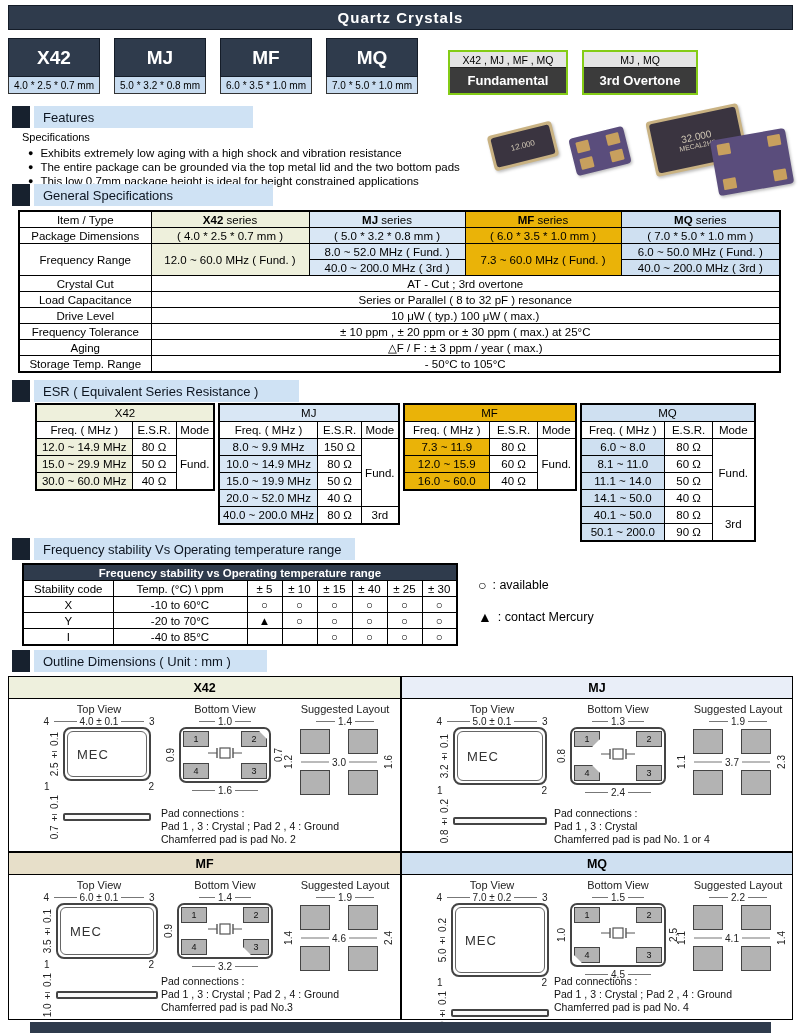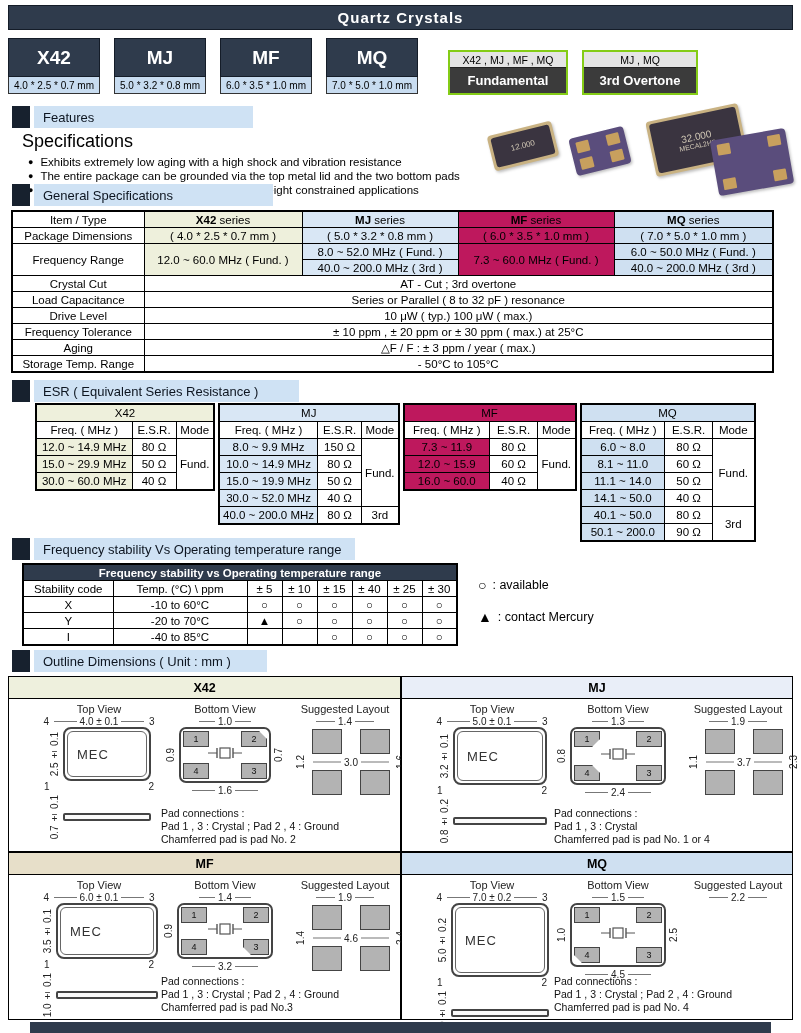--- a/index.html
+++ b/index.html
@@ -14,21 +14,21 @@
   .mode-group{flex:none;width:116px;margin:12px 0 0 16px;border:2px solid #84cc16}
   .mode-group.g2{width:112px;margin-left:14px}
   .mode-strip{height:15px;background:#e4e4e4;font-size:10.5px;display:flex;align-items:center;justify-content:center;border-bottom:1px solid #222}
   .mode-dark{height:25px;background:#3b3b3b;color:#fff;font-weight:bold;font-size:13px;display:flex;align-items:center;justify-content:center}
   
   .sec{position:absolute;left:12px;height:22px;display:flex}
   .sec-sq{width:18px;height:22px;background:#17212e;margin-right:4px;flex:none}
   .sec-bar{background:#cfe2f4;display:flex;align-items:center;padding-left:9px;font-size:13px;color:#0d1520}
   
   .features-text{position:absolute;left:22px;top:131px;width:470px}
-  .spec-line{font-size:18px;margin-bottom:4px}
+  .spec-line{font-size:11px;margin-bottom:4px}
   .bullet{font-size:11.5px;margin:2px 0;display:flex;align-items:center}
   .bullet .dot{font-size:9px;margin:0 7px 0 6px}
   
   .photos{position:absolute;left:482px;top:106px;width:315px;height:90px}
   .ph{position:absolute;border-radius:4px;box-shadow:1px 2px 3px rgba(0,0,0,.25)}
   .ph-frame{position:absolute;inset:3px;background:#3a3440;border-radius:3px;color:#cfc6b4;display:flex;flex-direction:column;align-items:center;justify-content:center;line-height:1.1}
   .ph-sm-top{left:8px;top:22px;width:66px;height:36px;background:#c9b282;transform:rotate(-14deg)}
   .ph-sm-top .m1{font-size:8px}
   .ph-sm-bot{left:90px;top:26px;width:56px;height:38px;background:#5a4d7c;transform:rotate(-14deg)}
   .ph-lg-top{left:168px;top:6px;width:94px;height:56px;background:#c9b282;transform:rotate(-12deg)}
@@ -36,29 +36,29 @@
   .ph-lg-top .m2{font-size:7px}
   .ph-lg-bot{left:232px;top:28px;width:76px;height:56px;background:#5a4d7c;transform:rotate(-10deg)}
   .gpad{position:absolute;width:13px;height:11px;background:#c8a05e;border-radius:1px}
   .gpad.tl{left:6px;top:5px}.gpad.tr{right:6px;top:5px}.gpad.bl{left:6px;bottom:5px}.gpad.br{right:6px;bottom:5px}
   
   table.dt{border-collapse:collapse;table-layout:fixed;border:2px solid #000}
   table.dt td{border:1px solid #000;text-align:center;font-size:11.5px;padding:0 3px;height:15px;white-space:nowrap;overflow:hidden}
   td.lbl{text-align:left;padding-left:5px}
   td.x42{background:#eef0dc}
   td.mj{background:#d9e7f5}
-  td.mf{background:#be185d}
+  td.mf{background:#eab308}
   td.mq{background:#cfe0f1}
   td.tname{font-size:12px}
   td.fr{height:21px}
   td.dark{background:#2f3b4c;color:#fff;font-weight:bold;font-size:12px}
   td.circ{font-size:13px}
   td.tri{font-size:11px}
   td.nb{border-left:none;border-right:none;border-bottom:none}
-  #gs-table{position:absolute;left:11px;top:210px}
+  #gs-table{position:absolute;left:18px;top:210px}
   #esr-tables{position:absolute;left:35px;top:403px;display:flex;align-items:flex-start}
   #esr-tables table{margin-right:3px}
   #esr-tables td{height:16px}
   #stab-table{position:absolute;left:22px;top:563px}
   .legend{position:absolute;left:478px;top:577px;font-size:12.5px}
   .legend-row{display:flex;align-items:center;margin-bottom:16px}
   .legend-row .sym{margin-right:6px;font-size:14px}
   
   .outline-grid{position:absolute;left:8px;top:676px;width:787px;display:grid;grid-template-columns:393px 392px;grid-template-rows:176px 168px}
   .opanel{border:1px solid #000;position:relative;background:#fff}
@@ -94,21 +94,21 @@
   .pad{position:absolute;width:26px;height:16px;background:#b3b3b3;border:1px solid #444;font-size:9px;display:flex;align-items:center;justify-content:center;color:#111;box-sizing:border-box}
   .pad.tl{left:2px;top:2px}.pad.tr{right:2px;top:2px}.pad.bl{left:2px;bottom:2px}.pad.br{right:2px;bottom:2px}
   .ch-bl{clip-path:polygon(0 0,100% 0,100% 100%,8px 100%,0 calc(100% - 8px))}
   .ch-br{clip-path:polygon(0 0,100% 0,100% calc(100% - 8px),calc(100% - 8px) 100%,0 100%)}
   .ch-tr{clip-path:polygon(0 0,calc(100% - 8px) 0,100% 8px,100% 100%,0 100%)}
   .xtal{position:absolute;left:50%;top:50%;transform:translate(-50%,-50%)}
   .bv .dim.spanb{width:72px;margin:2px auto 0}
   .conn{position:absolute;left:152px;bottom:5px;font-size:10.5px;line-height:1.25;white-space:nowrap;color:#111}
   .sl{position:absolute;left:284px;top:4px;width:104px}
   .sl .dim.short{width:64px;margin:0 auto}
-  .sl-mid{display:flex;align-items:center;justify-content:space-between;margin-top:2px}
+  .sl-mid{display:flex;align-items:center;justify-content:flex-end;margin-top:2px}
   .sl-grid{position:relative;width:78px;height:66px;margin:0 3px;flex:none}
   .lpad{position:absolute;width:30px;height:25px;background:#b3b3b3;border:1px solid #444;box-sizing:border-box}
   .lpad.tl{left:0;top:0}.lpad.tr{right:0;top:0}.lpad.bl{left:0;bottom:0}.lpad.br{right:0;bottom:0}
   .sl-span{position:absolute;left:-2px;right:-2px;top:50%;transform:translateY(-50%)}
   .footer-bar{position:absolute;left:30px;top:1022px;width:741px;height:11px;background:#2f3b4c}
 </style>
 </head>
 <body>
 
 <div class="title-bar">Quartz  Crystals</div>
@@ -310,21 +310,21 @@
         </tr>
         <tr>
           <td class="mj">10.0 ~ 14.9 MHz</td>
           <td>80 Ω</td>
         </tr>
         <tr>
           <td class="mj">15.0 ~ 19.9 MHz</td>
           <td>50 Ω</td>
         </tr>
         <tr>
-          <td class="mj">30.0 ~ 52.0 MHz</td>
+          <td class="mj">20.0 ~ 52.0 MHz</td>
           <td>40 Ω</td>
         </tr>
         <tr>
           <td class="mj">40.0 ~ 200.0 MHz</td>
           <td>80 Ω</td>
           <td>3rd</td>
         </tr>
       </tbody>
     </table>
     <table class="dt">
@@ -739,20 +739,31 @@
                   <line x1="25" y1="7" x2="34" y2="7" stroke="#555" stroke-width="1"></line>
                 </svg></div>
             </div>
             <span class="vdim">2.5</span>
           </div>
           <div class="dim spanb">4.5</div>
         </div>
         <div class="sl">
           <div class="vlabel">Suggested  Layout</div>
           <div class="dim short">2.2</div>
+          <div class="sl-mid">
+            <span class="vdim">1.1</span>
+            <div class="sl-grid">
+              <div class="lpad tl"></div>
+              <div class="lpad tr"></div>
+              <div class="lpad bl"></div>
+              <div class="lpad br"></div>
+              <div class="dim sl-span">4.1</div>
+            </div>
+            <span class="vdim">1.4</span>
+          </div>
         </div>
         <div class="conn">
           <div>Pad connections :</div>
           <div>Pad 1 , 3 : Crystal  ;   Pad 2 , 4 : Ground</div>
           <div>Chamferred pad is pad No. 4</div>
         </div>
       </div>
     </div>
   </div>
 

